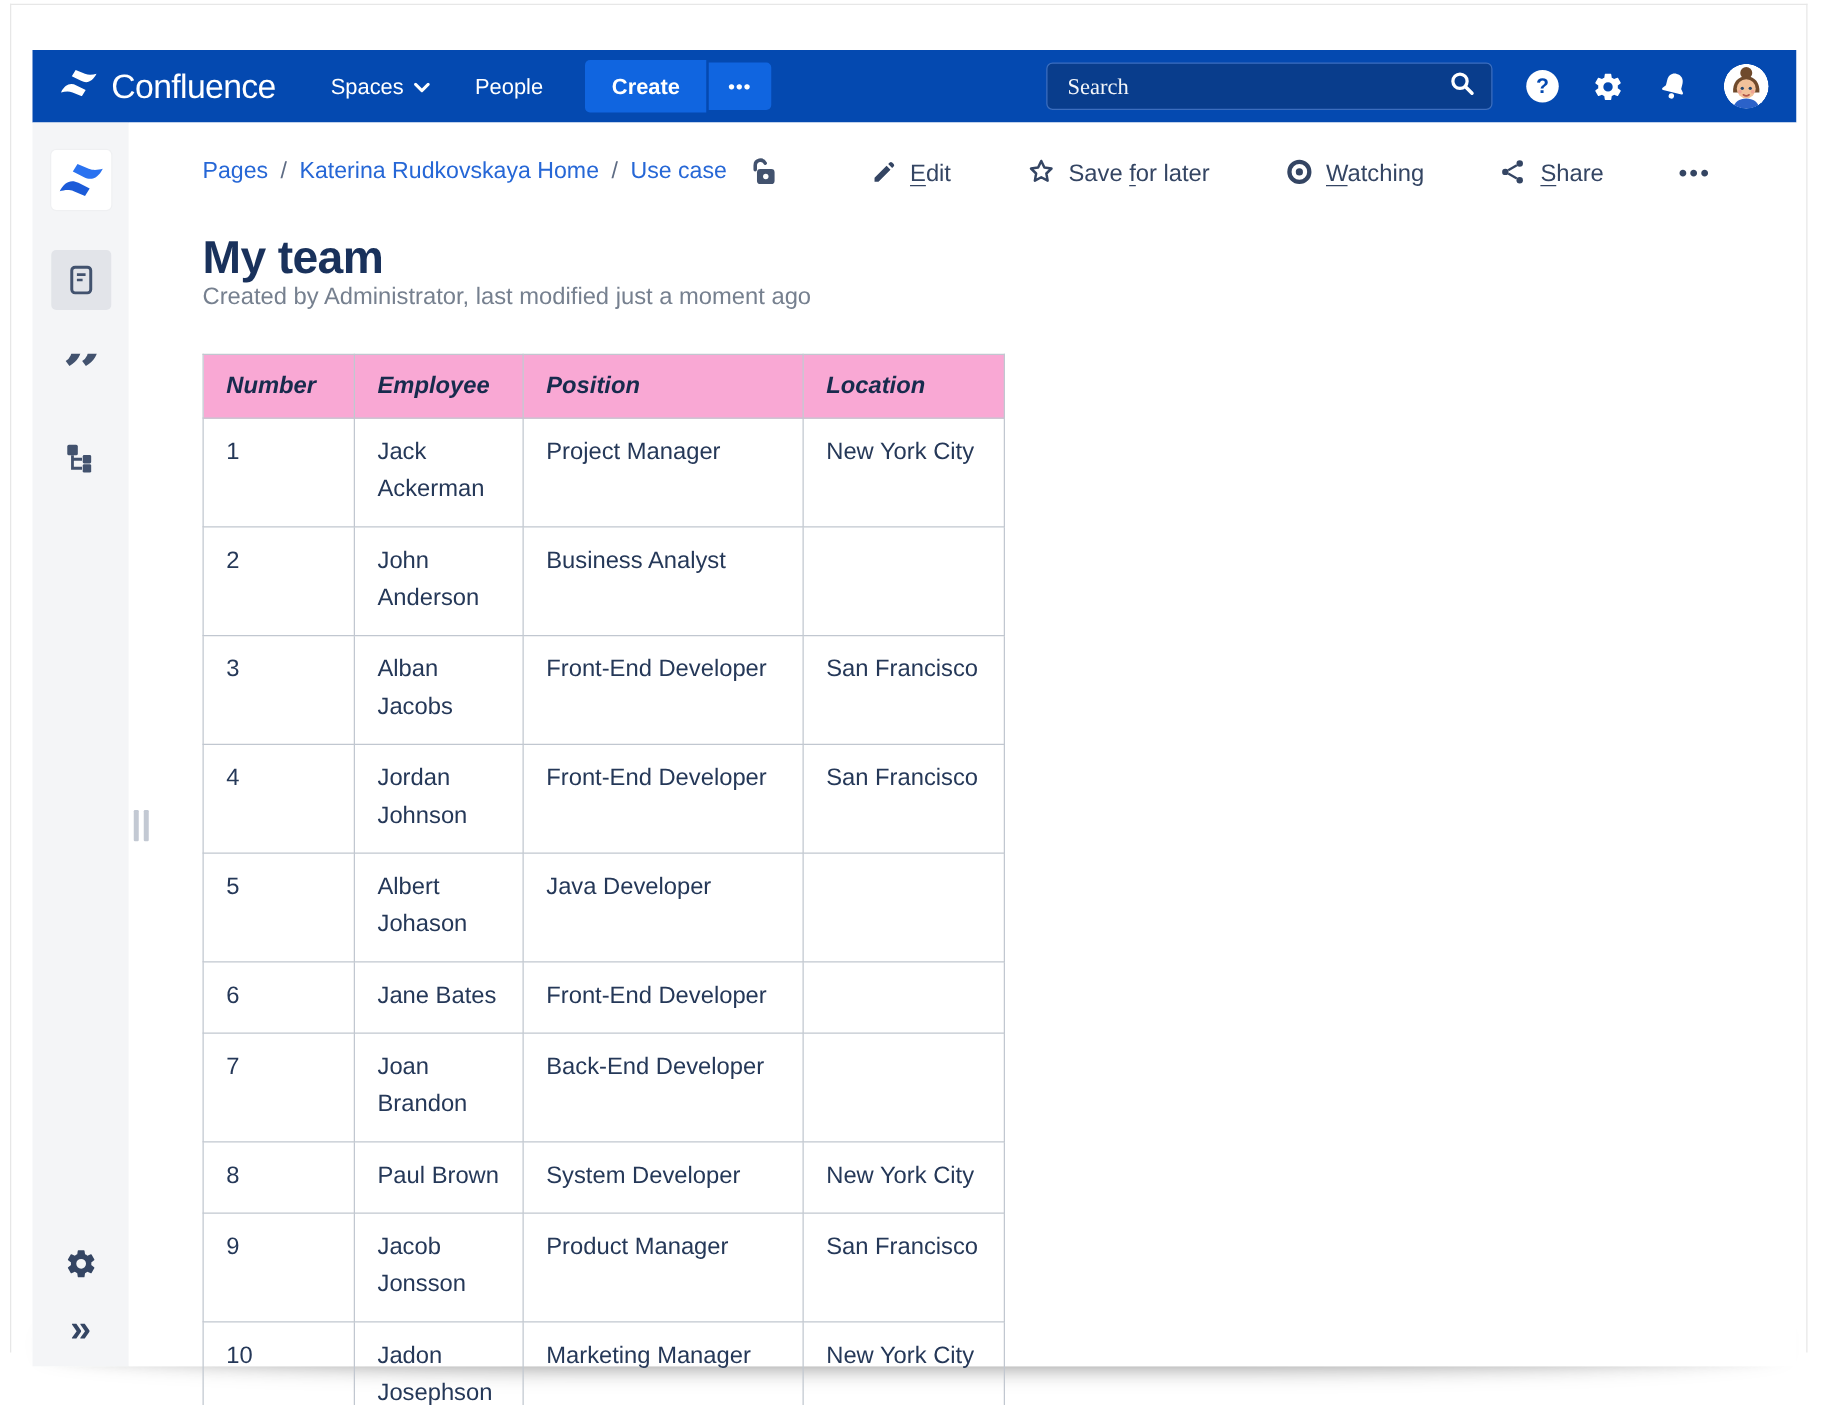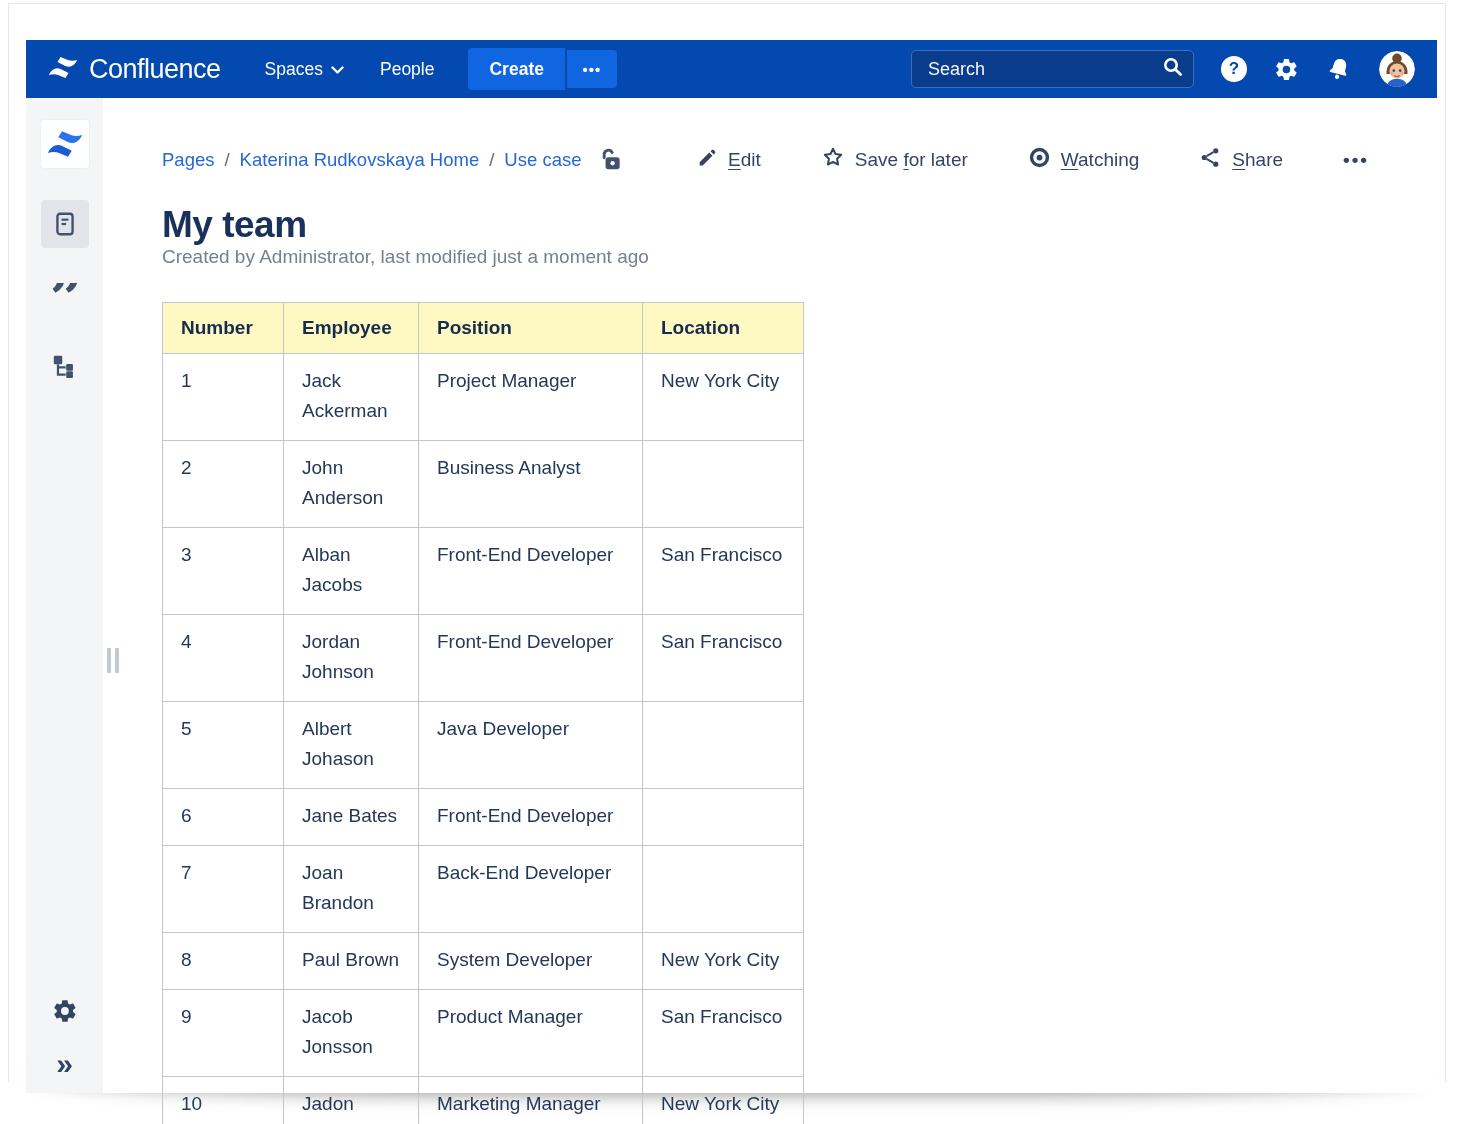--- a/index.html
+++ b/index.html
@@ -21,22 +21,22 @@
     padding:0 22px;box-sizing:border-box;color:#fff;}
   .brand{display:flex;align-items:center;gap:11px;margin-right:26px;cursor:pointer;}
   .brand-name{font-size:27px;letter-spacing:-.5px;}
   .nav-link{font-size:17.5px;color:#fff;padding:0 18px;display:flex;align-items:center;gap:8px;cursor:pointer;}
   .create-btn{margin-left:16px;background:#1065E0;border:none;border-radius:4px 0 0 4px;
     color:#fff;font-weight:700;font-size:17.5px;height:42px;padding:0 21px;cursor:pointer;
     font-family:inherit;}
   .more-btn{background:#1065E0;border:none;border-radius:0 4px 4px 0;margin-left:2px;
     color:#fff;font-weight:700;font-size:15px;letter-spacing:1px;height:38px;width:50px;cursor:pointer;}
   .nav-right{margin-left:auto;display:flex;align-items:center;gap:27px;}
-  .search-box{width:283px;height:38px;background:#093D8C;border:1px solid #3C6EBE;
-    border-radius:5px;display:flex;align-items:center;padding:0 12px 0 14px;box-sizing:border-box;}
+  .search-box{width:357px;height:38px;background:#093D8C;border:1px solid #3C6EBE;
+    border-radius:5px;display:flex;align-items:center;padding:0 12px 0 14px;box-sizing:border-box;font-family:Liberation Serif, serif;}
   .search-box input{flex:1;background:transparent;border:none;outline:none;color:#fff;
     font-size:18px;font-family:inherit;}
   .search-box input::placeholder{color:rgba(255,255,255,.95);}
   .icon-btn{background:none;border:none;padding:0;cursor:pointer;display:flex;align-items:center;}
   .help-circle{width:26px;height:26px;border-radius:50%;background:#fff;color:#0449B0;
     font-weight:700;font-size:17px;display:flex;align-items:center;justify-content:center;}
   .avatar{width:36px;height:36px;border-radius:50%;overflow:hidden;display:block;}
 
   
   .app-body{display:flex;height:995px;position:relative;}
@@ -52,39 +52,39 @@
     color:#42526E;letter-spacing:-4px;height:34px;overflow:hidden;}
   .sb-bottom{margin-top:auto;display:flex;flex-direction:column;align-items:center;gap:20px;
     padding-bottom:16px;}
   .expand-glyph{font-size:30px;font-weight:700;color:#344563;line-height:26px;cursor:pointer;}
   .grip{position:absolute;left:81px;top:550px;display:flex;gap:4px;cursor:col-resize;}
   .grip span{width:4px;height:25px;background:#C3C9D3;border-radius:1px;}
 
   .main{flex:1;padding:27px 68px 0 59px;box-sizing:border-box;background:#fff;}
 
   
-  .crumb-row{display:flex;align-items:center;margin-top:20px;}
+  .crumb-row{display:flex;align-items:flex-start;}
   .breadcrumb{display:flex;align-items:center;gap:10px;font-size:18.5px;}
   .breadcrumb a{color:#2667D6;text-decoration:none;cursor:pointer;}
   .crumb-sep{color:#5E6C84;}
   .lock{margin-left:18px;display:flex;align-items:center;}
   .actions{margin-left:auto;display:flex;align-items:center;gap:60px;color:#344563;}
   .action{display:flex;align-items:center;gap:10px;font-size:19px;cursor:pointer;}
   .action .key{text-decoration:underline;text-underline-offset:3px;}
   .action-more{font-size:19px;font-weight:700;letter-spacing:2px;cursor:pointer;color:#344563;}
 
   .page-title{font-size:37px;font-weight:700;color:#19315B;margin:30px 0 0 0;letter-spacing:-.5px;}
   .byline{font-size:19px;color:#76808F;}
 
   
   table.team{border-collapse:collapse;margin-top:34px;table-layout:fixed;
     font-size:19px;color:#253858;}
   table.team th,table.team td{border:1px solid #C1C7D0;text-align:left;vertical-align:top;
     padding:12px 10px 14px 18px;line-height:30px;word-wrap:break-word;}
-  table.team th{background:#fef9c3;font-weight:700;color:#172B4D;padding-top:10px;padding-bottom:10px;}
+  table.team th{background:#f9a8d4;font-weight:700;color:#172B4D;padding-top:10px;padding-bottom:10px;font-style:italic;}
   .col-number{width:121px;}.col-employee{width:135px;}.col-position{width:224px;}.col-location{width:161px;}
 </style>
 </head>
 <body>
 
 <div class="outline"></div>
 <div class="page-shadow"></div>
 
 <div class="app">
 

